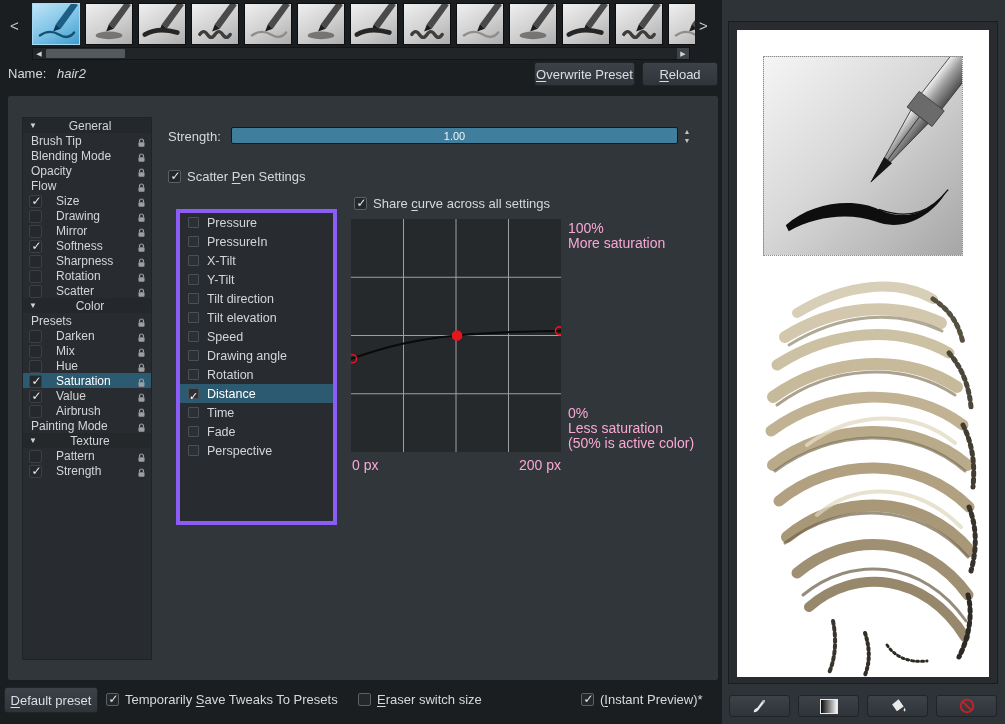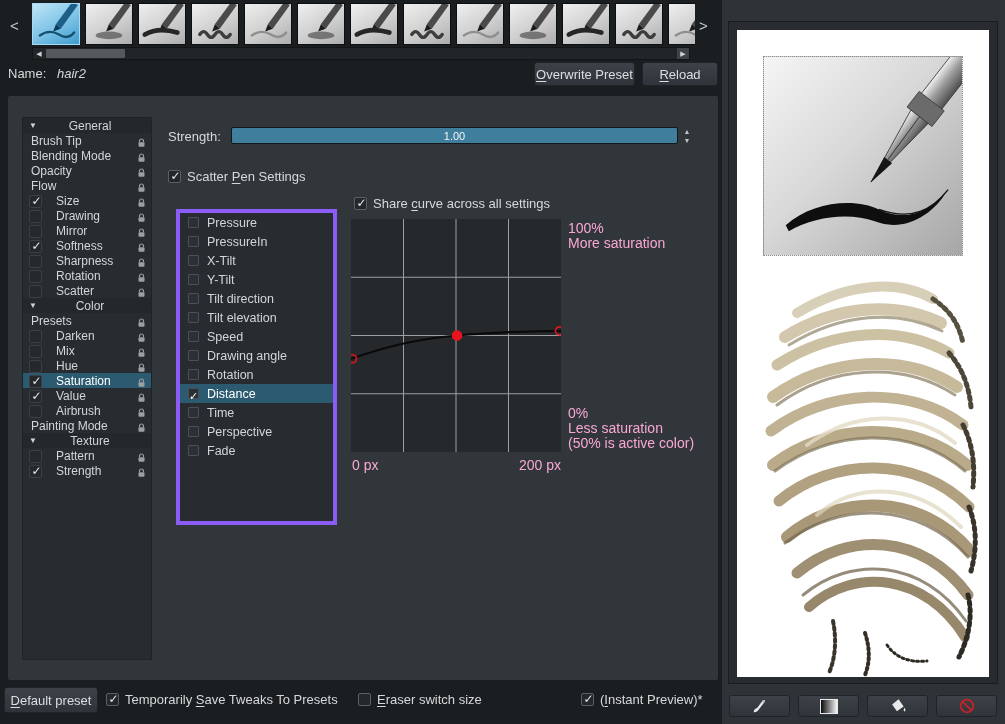--- a/index.html
+++ b/index.html
@@ -458,25 +458,25 @@
     <div class="sens-row sel">
       <span class="scb"><span class="chk">✓</span></span>
       <span class="slabel">Distance</span>
     </div>
     <div class="sens-row">
       <span class="scb"></span>
       <span class="slabel">Time</span>
     </div>
     <div class="sens-row">
       <span class="scb"></span>
+      <span class="slabel">Fade</span>
+    </div>
+    <div class="sens-row">
+      <span class="scb"></span>
       <span class="slabel">Perspective</span>
-    </div>
-    <div class="sens-row">
-      <span class="scb"></span>
-      <span class="slabel">Fade</span>
     </div>
   </div>
 
 <div class="abs chk-row" style="left:354px;top:196px">
   <span class="cbx">
       <span class="chk">✓</span>
     </span>
   <span><span>Share </span><u>c</u><span>urve across all settings</span></span>
 </div>
 

